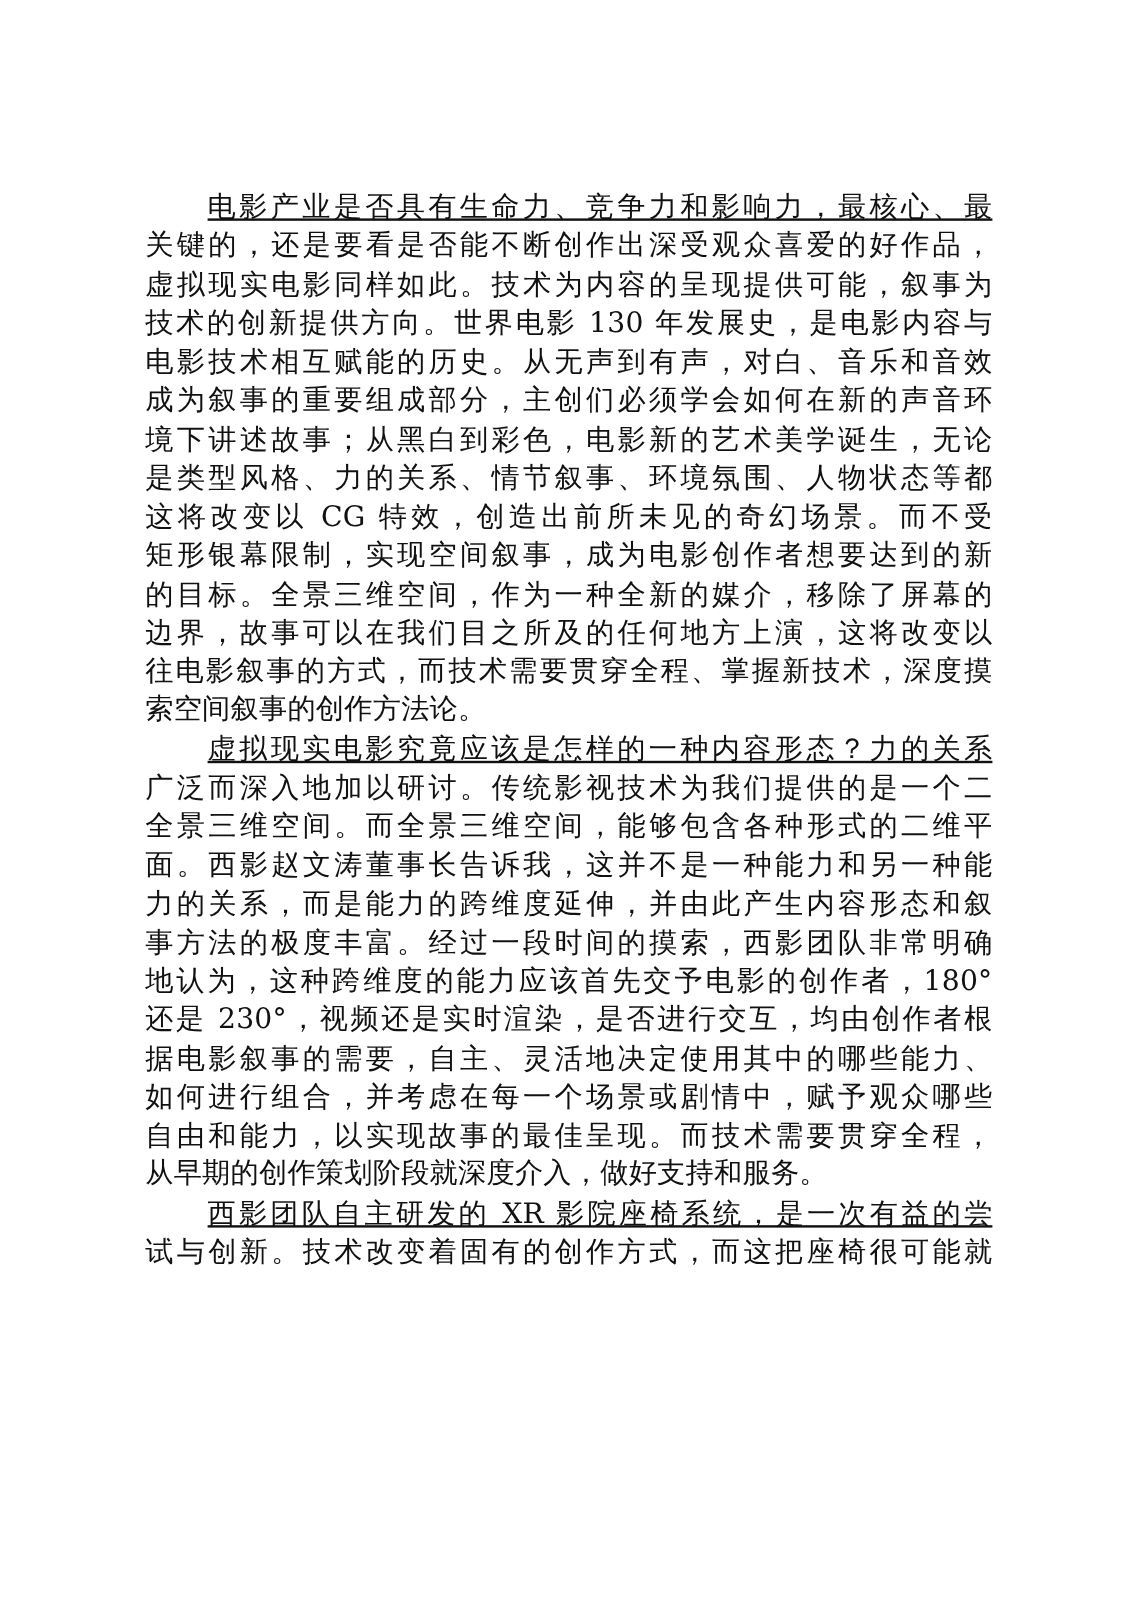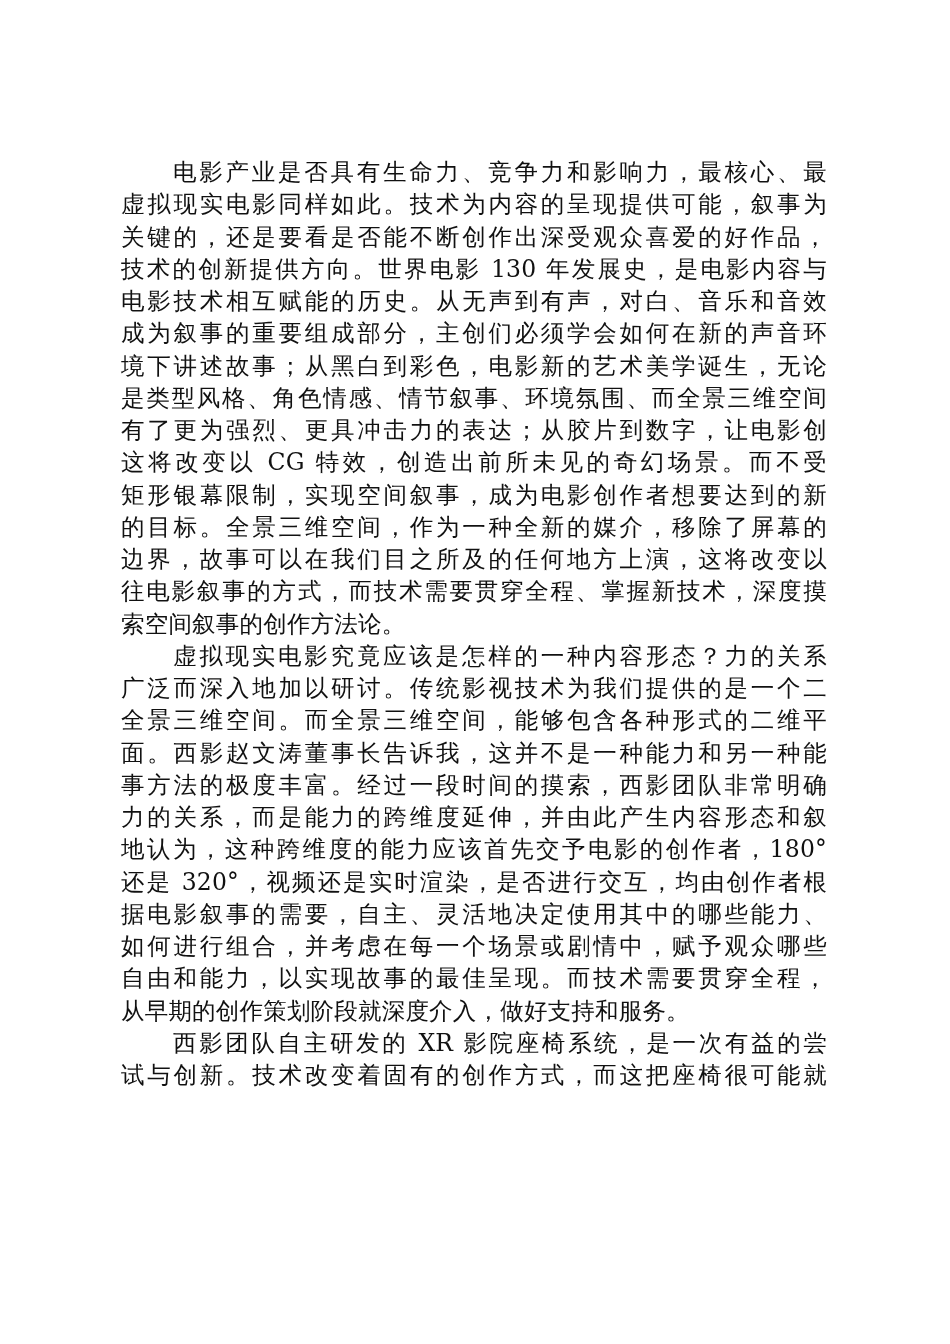--- a/index.html
+++ b/index.html
@@ -14,53 +14,52 @@
     color: #111111;
   }
   .line {
     height: 32.26px;
     line-height: 32.26px;
     white-space: nowrap;
     text-align: justify;
     text-align-last: justify;
     letter-spacing: 0.2px;
   }
-  .line.indent { padding-left: 52px; }
+  .line.indent { padding-left: 52px; text-decoration: underline; }
   .line.last { text-align-last: left; font-family: Liberation Serif, serif; }
 </style>
 </head>
 <body>
 
 <div class="page">
   <div class="paragraph">
     <div class="line indent">电影产业是否具有生命力、竞争力和影响力，最核心、最</div>
+    <div class="line">关键的，还是要看是否能不断创作出深受观众喜爱的好作品，</div>
     <div class="line">虚拟现实电影同样如此。技术为内容的呈现提供可能，叙事为</div>
-    <div class="line">关键的，还是要看是否能不断创作出深受观众喜爱的好作品，</div>
     <div class="line">技术的创新提供方向。世界电影 130 年发展史，是电影内容与</div>
     <div class="line">电影技术相互赋能的历史。从无声到有声，对白、音乐和音效</div>
     <div class="line">成为叙事的重要组成部分，主创们必须学会如何在新的声音环</div>
     <div class="line">境下讲述故事；从黑白到彩色，电影新的艺术美学诞生，无论</div>
-    <div class="line">是类型风格、角色情感、情节叙事、环境氛围、而全景三维空间</div>
-    <div class="line">有了更为强烈、更具冲击力的表达；从胶片到数字，让电影创</div>
+    <div class="line">是类型风格、力的关系、情节叙事、环境氛围、人物状态等都</div>
     <div class="line">这将改变以 CG 特效，创造出前所未见的奇幻场景。而不受</div>
     <div class="line">矩形银幕限制，实现空间叙事，成为电影创作者想要达到的新</div>
     <div class="line">的目标。全景三维空间，作为一种全新的媒介，移除了屏幕的</div>
     <div class="line">边界，故事可以在我们目之所及的任何地方上演，这将改变以</div>
     <div class="line">往电影叙事的方式，而技术需要贯穿全程、掌握新技术，深度摸</div>
     <div class="line last">索空间叙事的创作方法论。</div>
   </div>
   <div class="paragraph">
     <div class="line indent">虚拟现实电影究竟应该是怎样的一种内容形态？力的关系</div>
     <div class="line">广泛而深入地加以研讨。传统影视技术为我们提供的是一个二</div>
     <div class="line">全景三维空间。而全景三维空间，能够包含各种形式的二维平</div>
     <div class="line">面。西影赵文涛董事长告诉我，这并不是一种能力和另一种能</div>
+    <div class="line">力的关系，而是能力的跨维度延伸，并由此产生内容形态和叙</div>
     <div class="line">事方法的极度丰富。经过一段时间的摸索，西影团队非常明确</div>
-    <div class="line">力的关系，而是能力的跨维度延伸，并由此产生内容形态和叙</div>
     <div class="line">地认为，这种跨维度的能力应该首先交予电影的创作者，180°</div>
-    <div class="line">还是 320°，视频还是实时渲染，是否进行交互，均由创作者根</div>
+    <div class="line">还是 230°，视频还是实时渲染，是否进行交互，均由创作者根</div>
     <div class="line">据电影叙事的需要，自主、灵活地决定使用其中的哪些能力、</div>
     <div class="line">如何进行组合，并考虑在每一个场景或剧情中，赋予观众哪些</div>
     <div class="line">自由和能力，以实现故事的最佳呈现。而技术需要贯穿全程，</div>
     <div class="line last">从早期的创作策划阶段就深度介入，做好支持和服务。</div>
   </div>
   <div class="paragraph">
     <div class="line indent">西影团队自主研发的 XR 影院座椅系统，是一次有益的尝</div>
     <div class="line">试与创新。技术改变着固有的创作方式，而这把座椅很可能就</div>
   </div>
 </div>

